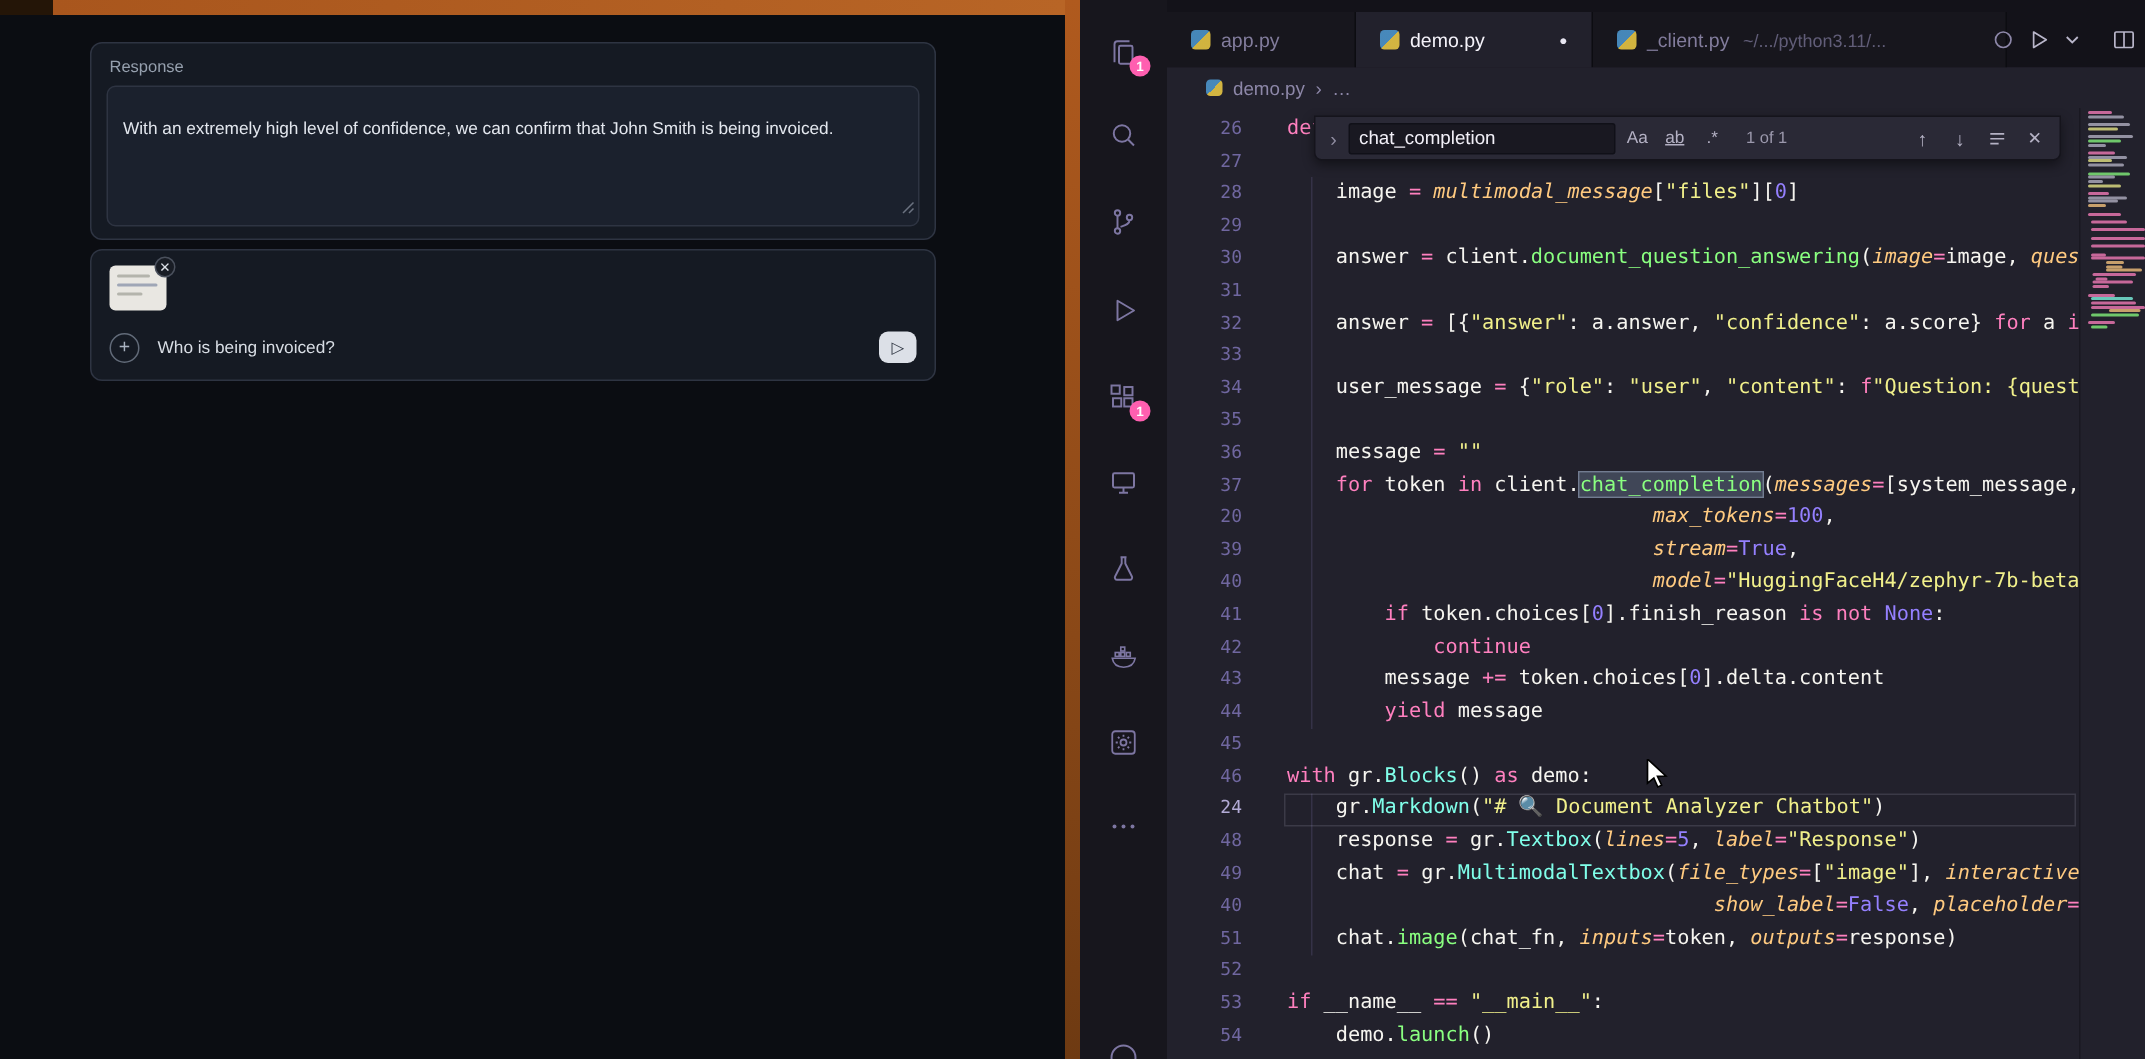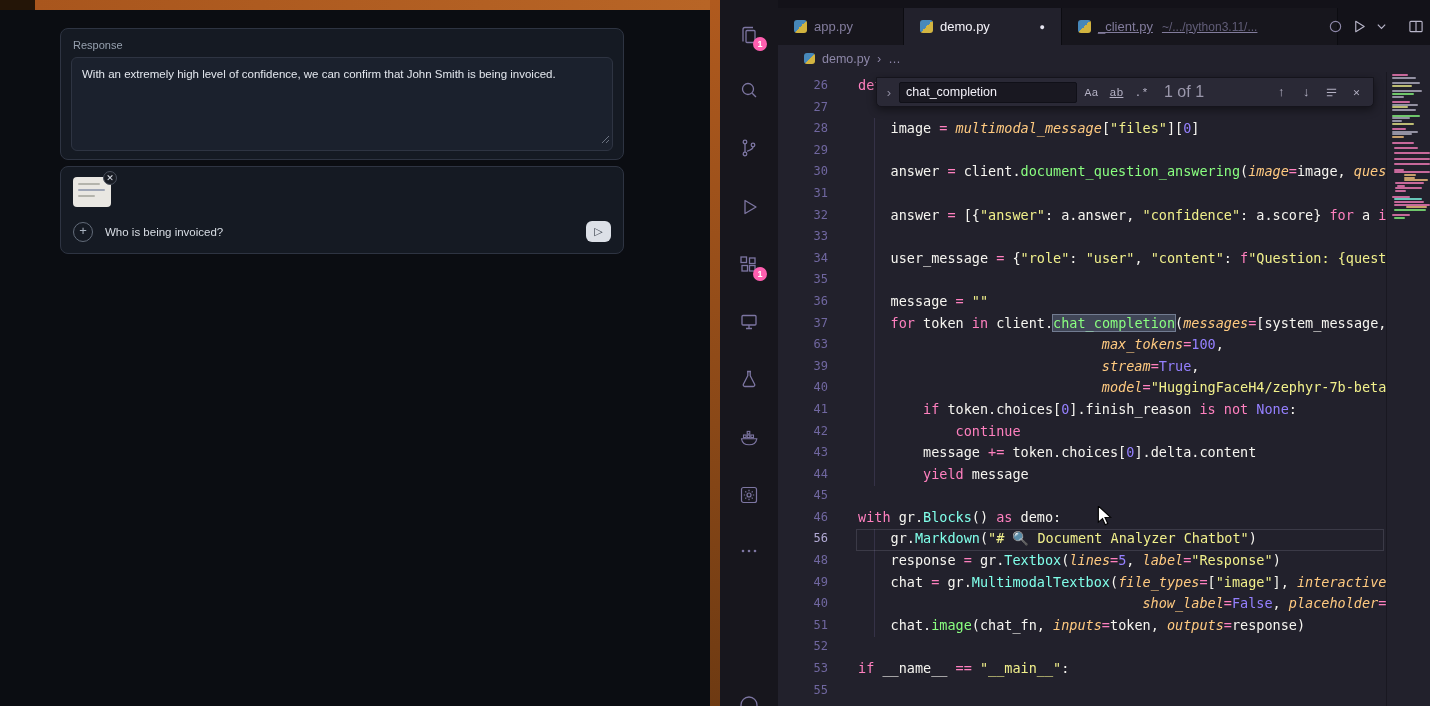--- a/index.html
+++ b/index.html
@@ -8,21 +8,21 @@
          font-family:"Liberation Sans",sans-serif; background:#0b0d12; }
 
   
   .left-pane { position:absolute; left:0; top:0; width:710px; height:706px; background:#0b0d12; }
   .left-topbar { position:absolute; left:0; top:0; width:710px; height:10px;
                  background:linear-gradient(90deg,#241507 0,#241507 35px,#a9561d 35px,#b86526 100%); }
   .group { position:absolute; background:#151a23; border:1px solid #2e3442; border-radius:8px; }
   .resp-group { left:60px; top:28px; width:564px; height:132px; padding:8px 10px; }
   .group-label { font-size:11px; color:#96a0ae; margin:2px 0 6px 2px; }
   .resp-area { width:100%; height:94px; background:#1b212d; border:1px solid #2e3442; border-radius:6px;
-               color:#e3e7ee; font-size:11.5px; padding:8px 10px; resize:none; outline:none;
+               color:#e3e7ee; font-size:11.5px; padding:20px 10px; resize:none; outline:none;
                font-family:"Liberation Sans",sans-serif; line-height:1.5; }
   .resize-grip { position:absolute; right:13px; bottom:11px; }
   .mm-group { left:60px; top:166px; width:564px; height:88px; padding:10px 12px; }
   .thumb-wrap { position:relative; width:38px; height:30px; }
   .thumb { width:38px; height:30px; background:#e9e7e2; border-radius:4px; overflow:hidden; position:relative; }
   .thumb i { position:absolute; left:5px; height:2px; background:#b4b4ac; border-radius:1px; }
   .thumb i:nth-child(1){ top:6px; width:22px; }
   .thumb i:nth-child(2){ top:12px; width:27px; background:#9fa6b6; }
   .thumb i:nth-child(3){ top:18px; width:17px; }
   .thumb-close { position:absolute; top:-6px; right:-6px; width:14px; height:14px; border-radius:50%;
@@ -46,21 +46,21 @@
   .ai svg { display:block; }
   .badge { position:absolute; right:-6px; bottom:-4px; background:#ff5fb0; color:#fff; font-size:9px;
            font-weight:bold; min-width:14px; height:14px; border-radius:8px; line-height:14px; text-align:center; }
 
   .editor { position:absolute; left:58px; top:0; right:0; bottom:0; }
   .tabsbar { position:absolute; top:0; left:0; right:0; height:45px; background:#131219;
              display:flex; align-items:flex-end; }
   .tab { height:37px; display:flex; align-items:center; padding:0 16px; font-size:13px; color:#827c9c;
          background:#17161d; border-right:1px solid #0c0c11; gap:7px; white-space:nowrap; cursor:pointer; }
   .tab.active { background:#22212c; color:#f5f3fa; }
-  .tab.t1 { min-width:126px; } .tab.t2 { min-width:158px; } .tab.t3 { min-width:276px;text-decoration:underline; }
+  .tab.t1 { min-width:126px; } .tab.t2 { min-width:158px; } .tab.t3 { min-width:276px; }
   .pyicon { width:13px; height:13px; border-radius:3px; flex:none;
             background:linear-gradient(135deg,#4e9bd4 0 50%,#f2cf45 50% 100%); opacity:.85; }
   .tab .desc { font-size:12px; color:#615d78; margin-left:2px; }
   .mod-dot { margin-left:auto; font-size:9px; color:#e8e6f2; }
   .editor-actions { position:absolute; right:6px; top:8px; height:37px; display:flex; align-items:center;
                     gap:9px; color:#b9b6ca; }
   .ea { cursor:pointer; display:flex; align-items:center; }
   .ea.split { margin-left:12px; }
 
   .breadcrumbs { position:absolute; top:45px; left:0; right:0; height:27px; background:#22212c;
@@ -82,23 +82,23 @@
   .iguide { position:absolute; width:1px; background:rgba(121,112,169,.22); left:96px; }
 
   .findw { position:absolute; top:5px; left:98px; width:498px; height:30px; background:#2a2936;
            border:1px solid #15141c; border-radius:0 0 5px 5px; box-shadow:0 3px 8px rgba(0,0,0,.45);
            display:flex; align-items:center; padding:0 6px; gap:4px; z-index:6; }
   .fexpand { color:#8f8ca0; font-size:13px; width:12px; text-align:center; cursor:pointer; }
   .find-input { width:178px; height:21px; background:#191821; border:1px solid #101018; color:#f2f0f8;
                 font-size:12.5px; padding:0 6px; border-radius:2px; outline:none;
                 font-family:"Liberation Sans",sans-serif; }
   .fbtn { width:21px; height:21px; display:flex; align-items:center; justify-content:center;
-          color:#b4b1c4; font-size:11.5px; border-radius:3px; cursor:pointer;font-family:Liberation Mono, monospace; }
+          color:#b4b1c4; font-size:11.5px; border-radius:3px; cursor:pointer; }
   .fbtn.word { text-decoration:underline; }
-  .fcount { font-size:16px; color:#9b98ac; margin:0 8px; white-space:nowrap; }
+  .fcount { font-size:11px; color:#9b98ac; margin:0 8px; white-space:nowrap; }
   .fspacer { flex:1; }
   .fnav { font-size:13px; }
 
   .minimap { position:absolute; top:0; right:0; bottom:0; width:44px; background:#22212c;
              border-left:1px solid rgba(0,0,0,.25); }
   .mbar { position:absolute; height:2px; border-radius:1px; opacity:.75; }
 
   .mouse-cursor { position:absolute; left:1096px; top:506px; z-index:9; pointer-events:none; }
 </style>
 </head>
@@ -276,36 +276,37 @@
             <div class="crow"><span class="gut">28</span><span class="ctxt"><span class="tk-w">    image </span><span class="tk-p">=</span><span class="tk-w"> </span><span class="tk-o">multimodal_message</span><span class="tk-w">[</span><span class="tk-y">"files"</span><span class="tk-w">][</span><span class="tk-u">0</span><span class="tk-w">]</span></span></div>
             <div class="crow"><span class="gut">29</span><span class="ctxt"></span></div>
             <div class="crow"><span class="gut">30</span><span class="ctxt"><span class="tk-w">    answer </span><span class="tk-p">=</span><span class="tk-w"> client.</span><span class="tk-g">document_question_answering</span><span class="tk-w">(</span><span class="tk-o">image</span><span class="tk-p">=</span><span class="tk-w">image, </span><span class="tk-o">question</span></span></div>
             <div class="crow"><span class="gut">31</span><span class="ctxt"></span></div>
             <div class="crow"><span class="gut">32</span><span class="ctxt"><span class="tk-w">    answer </span><span class="tk-p">=</span><span class="tk-w"> [{</span><span class="tk-y">"answer"</span><span class="tk-w">: a.answer, </span><span class="tk-y">"confidence"</span><span class="tk-w">: a.score} </span><span class="tk-p">for</span><span class="tk-w"> a </span><span class="tk-p">in</span></span></div>
             <div class="crow"><span class="gut">33</span><span class="ctxt"></span></div>
             <div class="crow"><span class="gut">34</span><span class="ctxt"><span class="tk-w">    user_message </span><span class="tk-p">=</span><span class="tk-w"> {</span><span class="tk-y">"role"</span><span class="tk-w">: </span><span class="tk-y">"user"</span><span class="tk-w">, </span><span class="tk-y">"content"</span><span class="tk-w">: </span><span class="tk-p">f</span><span class="tk-y">"Question: {question}"</span></span></div>
             <div class="crow"><span class="gut">35</span><span class="ctxt"></span></div>
             <div class="crow"><span class="gut">36</span><span class="ctxt"><span class="tk-w">    message </span><span class="tk-p">=</span><span class="tk-w"> </span><span class="tk-y">""</span></span></div>
             <div class="crow"><span class="gut">37</span><span class="ctxt"><span class="tk-w">    </span><span class="tk-p">for</span><span class="tk-w"> token </span><span class="tk-p">in</span><span class="tk-w"> client.</span><span class="tk-m">chat_completion</span><span class="tk-w">(</span><span class="tk-o">messages</span><span class="tk-p">=</span><span class="tk-w">[system_message, user_message],</span></span></div>
-            <div class="crow"><span class="gut">63</span><span class="ctxt"><span class="tk-w">                              </span><span class="tk-o">max_tokens</span><span class="tk-p">=</span><span class="tk-u">100</span><span class="tk-w">,</span></span></div>
+            <div class="crow"><span class="gut">20</span><span class="ctxt"><span class="tk-w">                              </span><span class="tk-o">max_tokens</span><span class="tk-p">=</span><span class="tk-u">100</span><span class="tk-w">,</span></span></div>
             <div class="crow"><span class="gut">39</span><span class="ctxt"><span class="tk-w">                              </span><span class="tk-o">stream</span><span class="tk-p">=</span><span class="tk-u">True</span><span class="tk-w">,</span></span></div>
             <div class="crow"><span class="gut">40</span><span class="ctxt"><span class="tk-w">                              </span><span class="tk-o">model</span><span class="tk-p">=</span><span class="tk-y">"HuggingFaceH4/zephyr-7b-beta"</span></span></div>
             <div class="crow"><span class="gut">41</span><span class="ctxt"><span class="tk-w">        </span><span class="tk-p">if</span><span class="tk-w"> token.choices[</span><span class="tk-u">0</span><span class="tk-w">].finish_reason </span><span class="tk-p">is</span><span class="tk-w"> </span><span class="tk-p">not</span><span class="tk-w"> </span><span class="tk-u">None</span><span class="tk-w">:</span></span></div>
             <div class="crow"><span class="gut">42</span><span class="ctxt"><span class="tk-w">            </span><span class="tk-p">continue</span></span></div>
             <div class="crow"><span class="gut">43</span><span class="ctxt"><span class="tk-w">        message </span><span class="tk-p">+=</span><span class="tk-w"> token.choices[</span><span class="tk-u">0</span><span class="tk-w">].delta.content</span></span></div>
             <div class="crow"><span class="gut">44</span><span class="ctxt"><span class="tk-w">        </span><span class="tk-p">yield</span><span class="tk-w"> message</span></span></div>
             <div class="crow"><span class="gut">45</span><span class="ctxt"></span></div>
             <div class="crow"><span class="gut">46</span><span class="ctxt"><span class="tk-p">with</span><span class="tk-w"> gr.</span><span class="tk-c">Blocks</span><span class="tk-w">() </span><span class="tk-p">as</span><span class="tk-w"> demo:</span></span></div>
-            <div class="crow"><span class="gut act">56</span><span class="ctxt"><span class="tk-w">    gr.</span><span class="tk-c">Markdown</span><span class="tk-w">(</span><span class="tk-y">"# 🔍 Document Analyzer Chatbot"</span><span class="tk-w">)</span></span></div>
+            <div class="crow"><span class="gut act">24</span><span class="ctxt"><span class="tk-w">    gr.</span><span class="tk-c">Markdown</span><span class="tk-w">(</span><span class="tk-y">"# 🔍 Document Analyzer Chatbot"</span><span class="tk-w">)</span></span></div>
             <div class="crow"><span class="gut">48</span><span class="ctxt"><span class="tk-w">    response </span><span class="tk-p">=</span><span class="tk-w"> gr.</span><span class="tk-c">Textbox</span><span class="tk-w">(</span><span class="tk-o">lines</span><span class="tk-p">=</span><span class="tk-u">5</span><span class="tk-w">, </span><span class="tk-o">label</span><span class="tk-p">=</span><span class="tk-y">"Response"</span><span class="tk-w">)</span></span></div>
             <div class="crow"><span class="gut">49</span><span class="ctxt"><span class="tk-w">    chat </span><span class="tk-p">=</span><span class="tk-w"> gr.</span><span class="tk-c">MultimodalTextbox</span><span class="tk-w">(</span><span class="tk-o">file_types</span><span class="tk-p">=</span><span class="tk-w">[</span><span class="tk-y">"image"</span><span class="tk-w">], </span><span class="tk-o">interactive</span></span></div>
             <div class="crow"><span class="gut">40</span><span class="ctxt"><span class="tk-w">                                   </span><span class="tk-o">show_label</span><span class="tk-p">=</span><span class="tk-u">False</span><span class="tk-w">, </span><span class="tk-o">placeholder</span><span class="tk-p">=</span></span></div>
             <div class="crow"><span class="gut">51</span><span class="ctxt"><span class="tk-w">    chat.</span><span class="tk-g">image</span><span class="tk-w">(chat_fn, </span><span class="tk-o">inputs</span><span class="tk-p">=</span><span class="tk-w">token, </span><span class="tk-o">outputs</span><span class="tk-p">=</span><span class="tk-w">response)</span></span></div>
             <div class="crow"><span class="gut">52</span><span class="ctxt"></span></div>
             <div class="crow"><span class="gut">53</span><span class="ctxt"><span class="tk-p">if</span><span class="tk-w"> __name__ </span><span class="tk-p">==</span><span class="tk-w"> </span><span class="tk-y">"__main__"</span><span class="tk-w">:</span></span></div>
+            <div class="crow"><span class="gut">54</span><span class="ctxt"><span class="tk-w">    demo.</span><span class="tk-g">launch</span><span class="tk-w">()</span></span></div>
             <div class="crow"><span class="gut">55</span><span class="ctxt"></span></div>
           </div>
 
         <div class="minimap" id="minimap">
             <div class="mbar" style="top: 2px; left: 5px; width: 16px; background: rgb(255, 128, 191);"></div>
             <div class="mbar" style="top: 4.7px; left: 5px; width: 24px; background: rgb(185, 183, 201);"></div>
             <div class="mbar" style="top: 10.1px; left: 5px; width: 28px; background: rgb(185, 183, 201);"></div>
             <div class="mbar" style="top: 12.8px; left: 5px; width: 20px; background: rgb(241, 240, 139);"></div>
             <div class="mbar" style="top: 18.2px; left: 5px; width: 30px; background: rgb(185, 183, 201);"></div>
             <div class="mbar" style="top: 20.9px; left: 5px; width: 22px; background: rgb(138, 255, 128);"></div>

